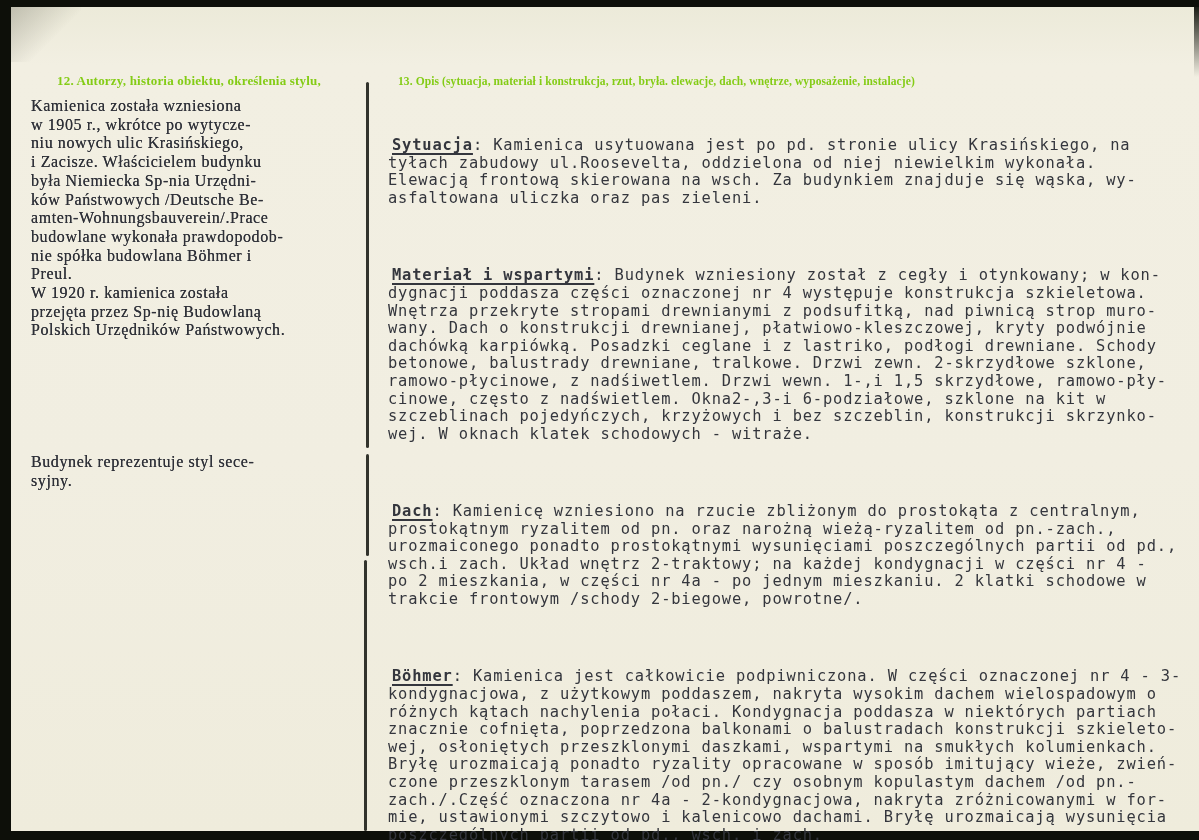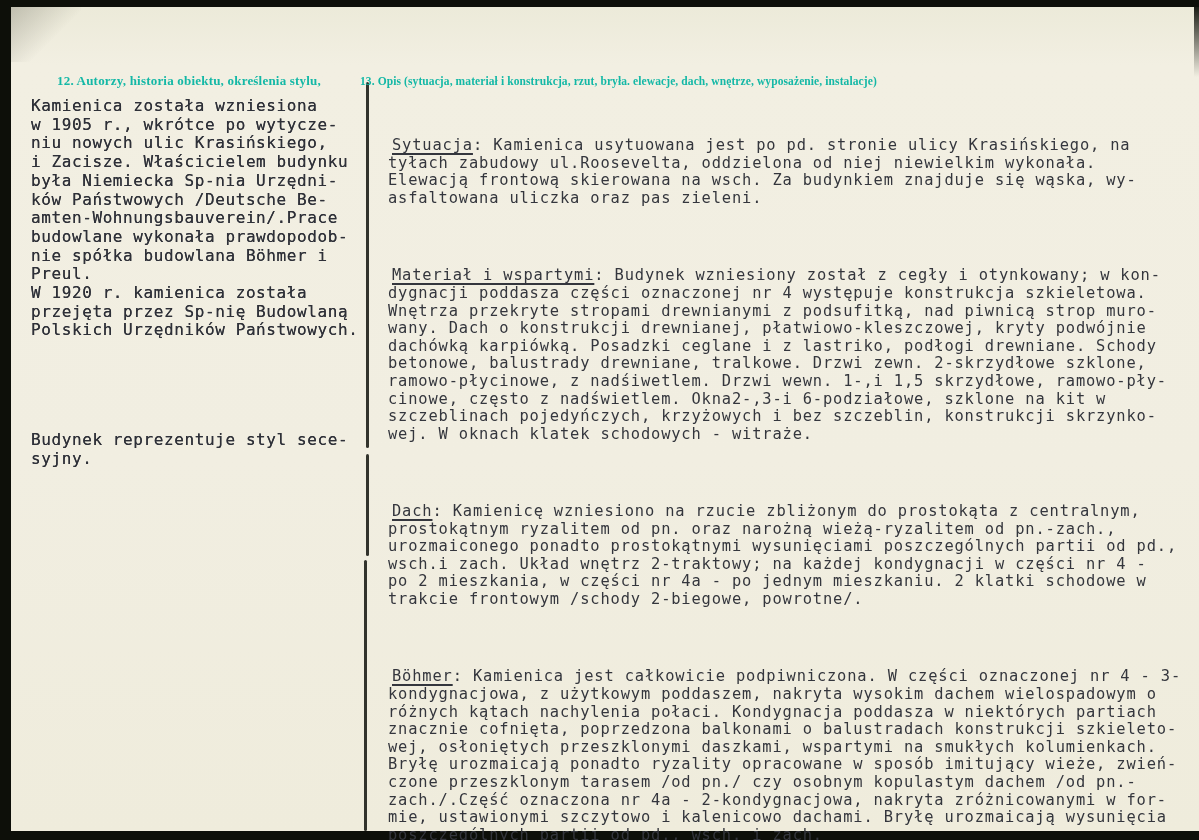--- a/index.html
+++ b/index.html
@@ -26,59 +26,61 @@
   .divider-seg {
     position: absolute; width: 3px; background: #32332c; border-radius: 1.5px;
   }
   .seg1 { left: 366px; top: 82px; height: 366px; }
   .seg2 { left: 366px; top: 454px; height: 102px; }
   .seg3 { left: 364px; top: 560px; height: 271px; }
   .field-header {
     position: absolute;
     font-family: "Liberation Serif", serif;
     font-weight: 700;
-    color: #14b8a6;
+    color: #84cc16;
     white-space: pre;
   }
   .header-12 { left: 57px; top: 73px; font-size: 13px; letter-spacing: 0.2px; }
-  .header-13 { left: 360px; top: 75px; font-size: 11.5px; letter-spacing: 0.1px; }
+  .header-13 { left: 398px; top: 75px; font-size: 11.5px; letter-spacing: 0.1px; }
   .typewriter {
     white-space: pre;
     color: #33353c;
   }
   .left-col-text {
     position: absolute;
     left: 31px;
     width: 345px;
     font-size: 16px;
     line-height: 18.7px;
     letter-spacing: 0.6px;
     color: #2e3038;
     text-shadow: 0 0 0.6px rgba(42, 44, 52, 0.9);
+    font-family: Liberation Serif, serif;
   }
   .history-block { top: 97px; }
-  .style-block  { top: 431px; }
+  .style-block  { top: 453px; }
   .right-col {
     position: absolute;
     left: 388px; top: 102px;
     width: 811px;
     font-size: 15.4px;
     line-height: 17.6px;
     letter-spacing: 0.85px;
     color: #34363d;
   }
   .right-col p {
     margin: 0 0 7px 0;
     white-space: pre;
     text-indent: 4px;
   }
   .section-label {
     text-decoration: underline;
     text-underline-offset: 3px;
     text-decoration-thickness: 1.5px;
+    font-weight: bold;
   }
 </style>
 </head>
 <body>
 
 <div class="paper"></div>
 <div class="corner-shade"></div>
 <div class="edge-right-top"></div>
 
 <div class="divider-seg seg1"></div>

